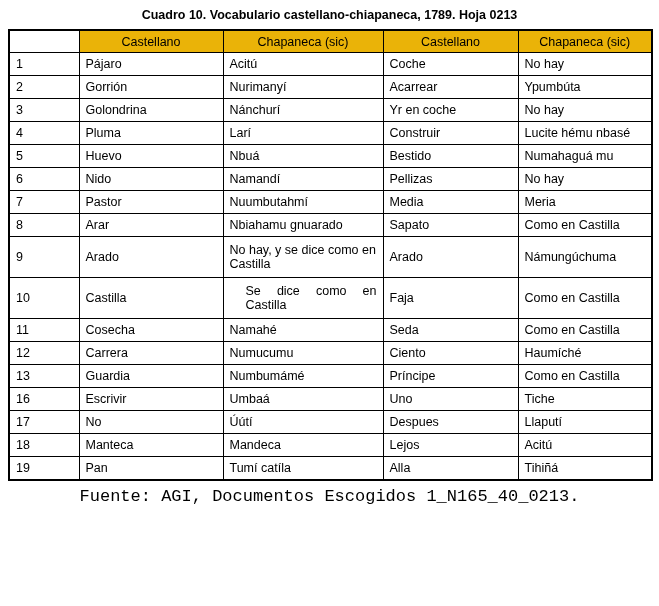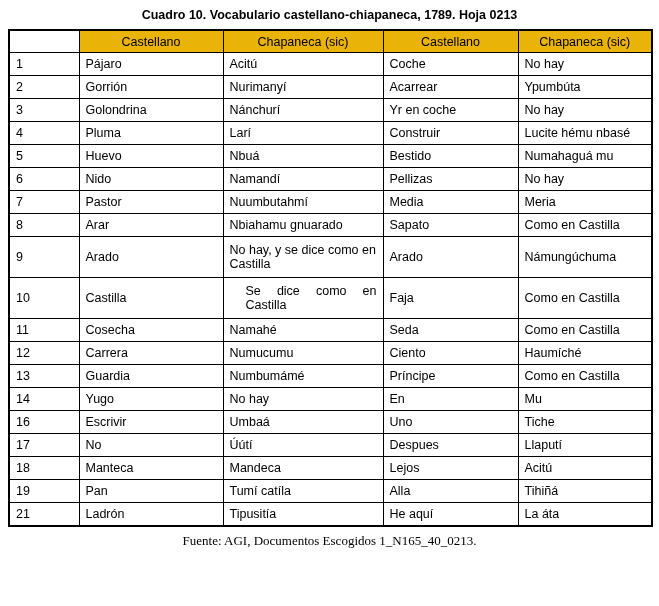--- a/index.html
+++ b/index.html
@@ -56,22 +56,22 @@
   table.vocab tbody tr:nth-child(10) td {
     height: 34px;
   }
   
   table.vocab tbody tr:nth-child(10) td:nth-child(3) {
     text-align: justify;
     padding-left: 22px;
   }
   .footer {
     text-align: center;
-    font-family: Liberation Serif, serif;
-    font-size: 13px;
+    font-family: Liberation Mono, monospace;
+    font-size: 17px;
     padding-top: 6px;
   }
 </style>
 </head>
 <body>
 
 <div class="page">
   <div class="title">Cuadro 10. Vocabulario castellano-chiapaneca, 1789. Hoja 0213</div>
 
   <table class="vocab">
@@ -177,27 +177,20 @@
           <td>Haumíché</td>
         </tr>
         <tr>
           <td>13</td>
           <td>Guardia</td>
           <td>Numbumámé</td>
           <td>Príncipe</td>
           <td>Como en Castilla</td>
         </tr>
         <tr>
-          <td>14</td>
-          <td>Yugo</td>
-          <td>No hay</td>
-          <td>En</td>
-          <td>Mu</td>
-        </tr>
-        <tr>
           <td>16</td>
           <td>Escrivir</td>
           <td>Umbaá</td>
           <td>Uno</td>
           <td>Tiche</td>
         </tr>
         <tr>
           <td>17</td>
           <td>No</td>
           <td>Úútí</td>
@@ -211,24 +204,17 @@
           <td>Lejos</td>
           <td>Acitú</td>
         </tr>
         <tr>
           <td>19</td>
           <td>Pan</td>
           <td>Tumí catíla</td>
           <td>Alla</td>
           <td>Tihiñá</td>
         </tr>
-        <tr>
-          <td>21</td>
-          <td>Ladrón</td>
-          <td>Tipusitía</td>
-          <td>He aquí</td>
-          <td>La áta</td>
-        </tr>
       </tbody>
   </table>
 
   <div class="footer">Fuente: AGI, Documentos Escogidos 1_N165_40_0213.</div>
 </div>
 
 </body></html>

